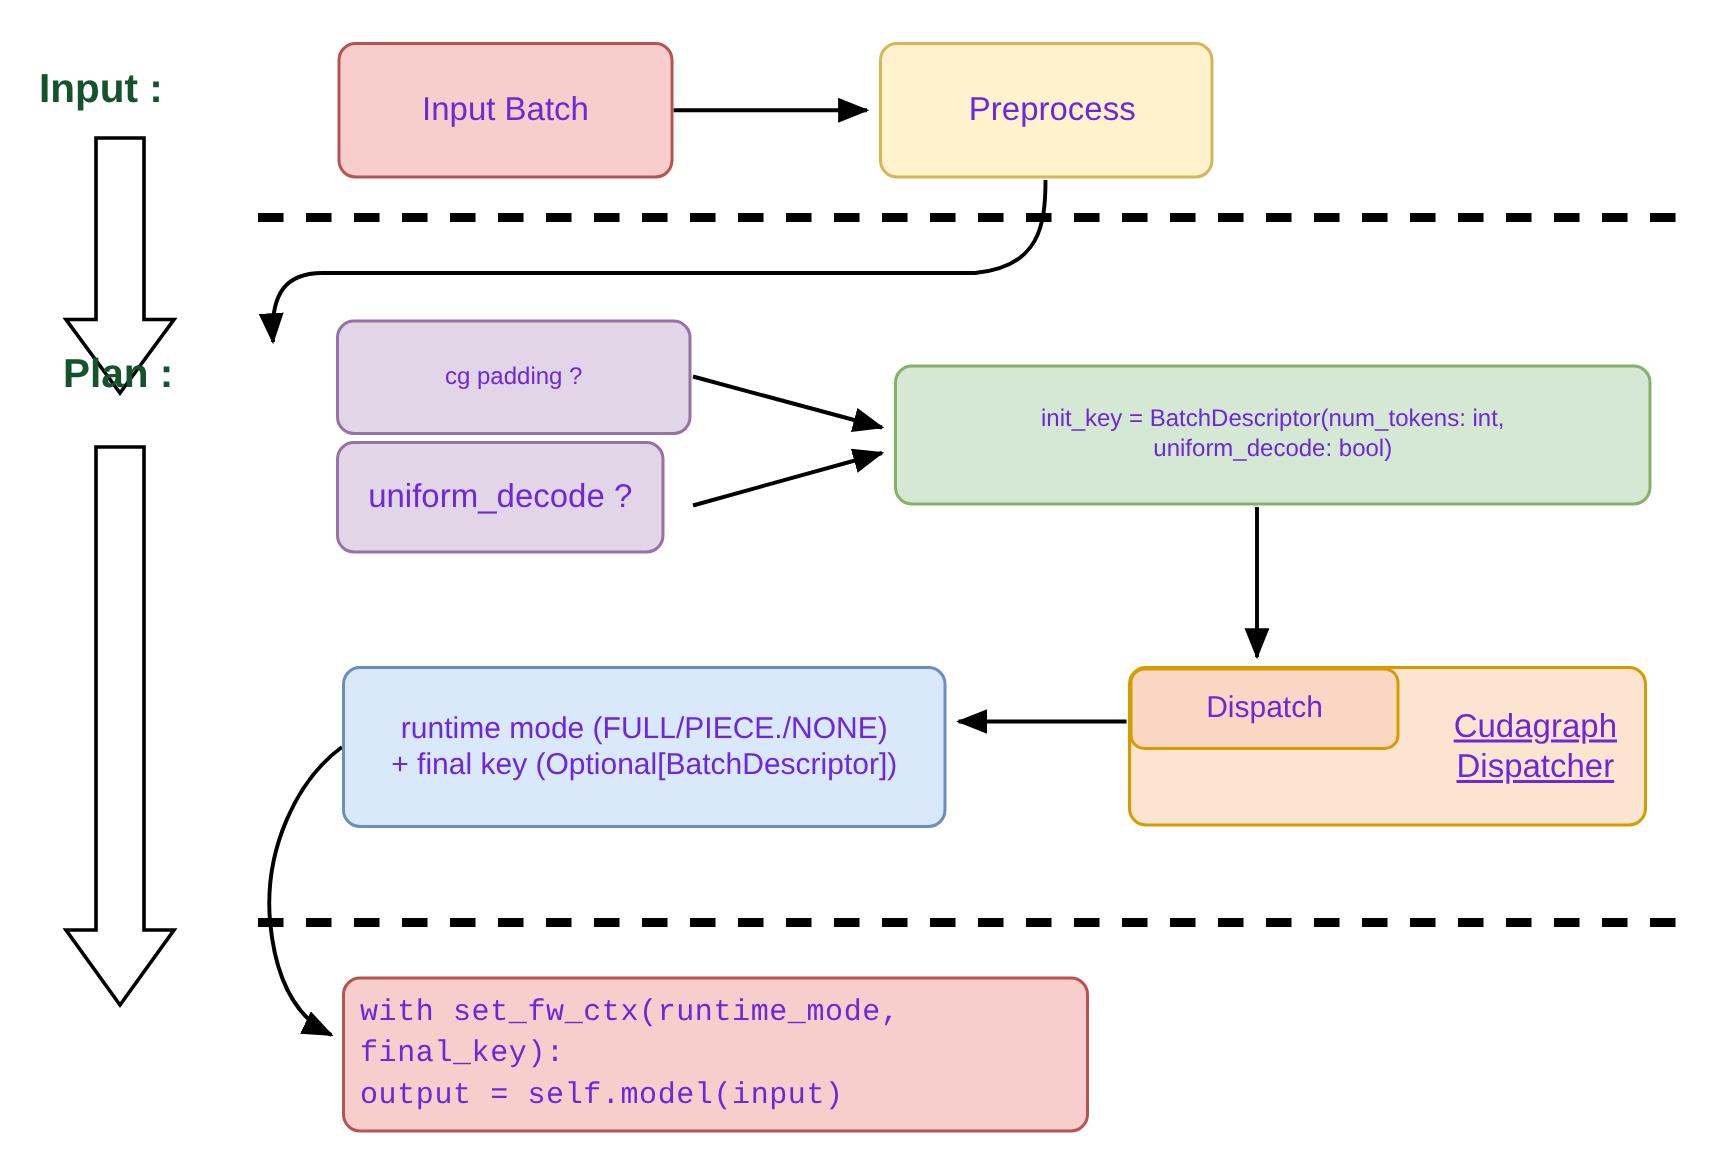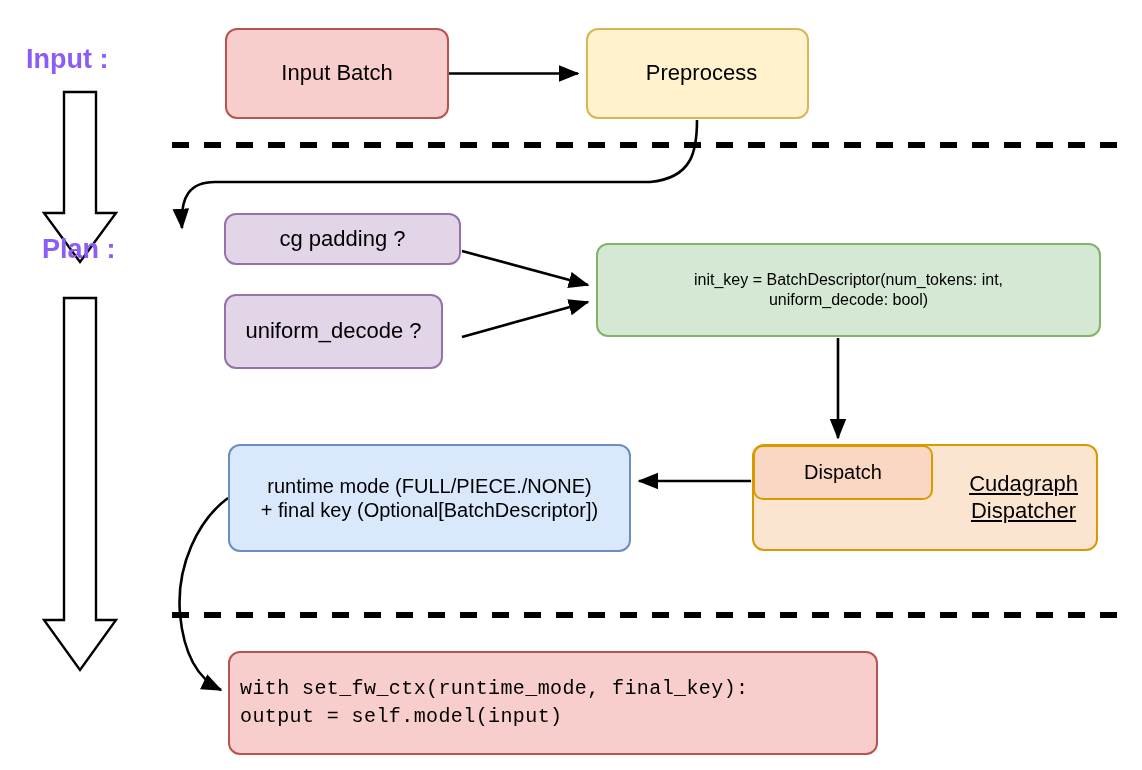--- a/index.html
+++ b/index.html
@@ -30,29 +30,29 @@
   .node {
     position: absolute;
     box-sizing: border-box;
     display: flex;
     align-items: center;
     justify-content: center;
     text-align: center;
     border-radius: 12px;
     border-style: solid;
     border-width: 2px;
-    color: #000000;
+    color: #6d28d9;
     line-height: 1.22;
     white-space: pre-line;
     padding: 4px 8px;
   }
   .stage-label {
     position: absolute;
     font-weight: bold;
-    color: #8b5cf6;
+    color: #14532d;
     white-space: nowrap;
   }
 
   
   #label-input   { left: 26px;  top: 44px;  font-size: 27px; }
   #label-plan    { left: 42px;  top: 234px; font-size: 27px; }
   #label-execute { left: 10px;  top: 672px; font-size: 27px; }
 
   
   #node-input-batch {
@@ -60,23 +60,23 @@
     background: #F8CECC; border-color: #B85450;
     font-size: 22px;
   }
   #node-preprocess {
     left: 586px; top: 28px; width: 223px; height: 91px;
     background: #FFF2CC; border-color: #D6B656;
     font-size: 22px;
     padding-left: 16px;
   }
   #node-cg-padding {
-    left: 224px; top: 213px; width: 237px; height: 52px;
+    left: 224px; top: 213px; width: 237px; height: 77px;
     background: #E1D5E7; border-color: #9673A6;
-    font-size: 22px;
+    font-size: 16px;
   }
   #node-uniform-decode {
     left: 224px; top: 294px; width: 219px; height: 75px;
     background: #E1D5E7; border-color: #9673A6;
     font-size: 22px;
   }
   #node-init-key {
     left: 596px; top: 243px; width: 505px; height: 94px;
     background: #D5E8D4; border-color: #82B366;
     font-size: 16px;
@@ -95,21 +95,21 @@
     background: #FAD7C3; border-color: #D79B00;
     font-size: 20px;
     border-radius: 10px;
   }
   #node-runtime-mode {
     left: 228px; top: 444px; width: 403px; height: 108px;
     background: #DAE8FC; border-color: #6C8EBF;
     font-size: 20px;
   }
   #node-execute-code {
-    left: 228px; top: 651px; width: 650px; height: 104px;
+    left: 228px; top: 651px; width: 498px; height: 104px;
     background: #F8CECC; border-color: #B85450;
     font-family: "Liberation Mono", "DejaVu Sans Mono", monospace;
     font-size: 20px;
     justify-content: flex-start;
     text-align: left;
     padding-left: 10px;
     letter-spacing: 0.4px;
     line-height: 1.38;
   }
 </style>

